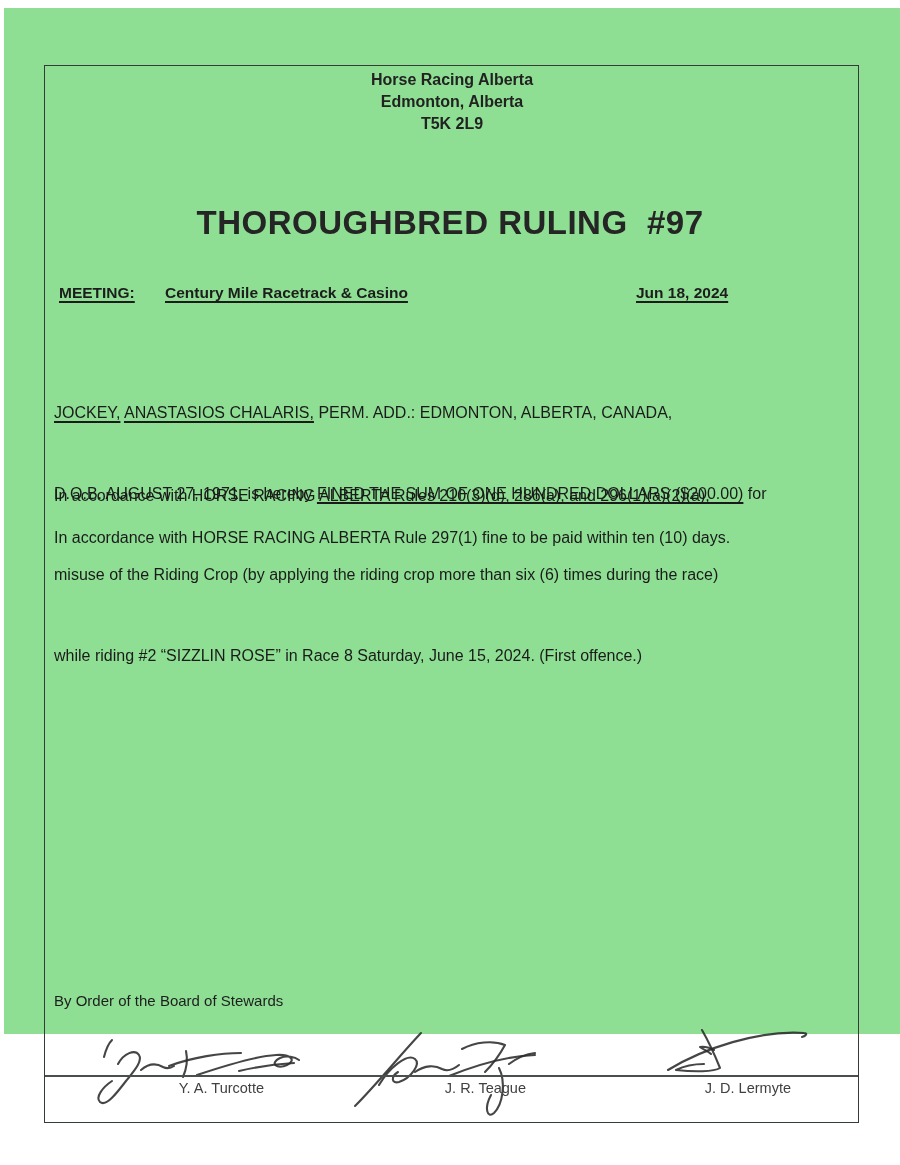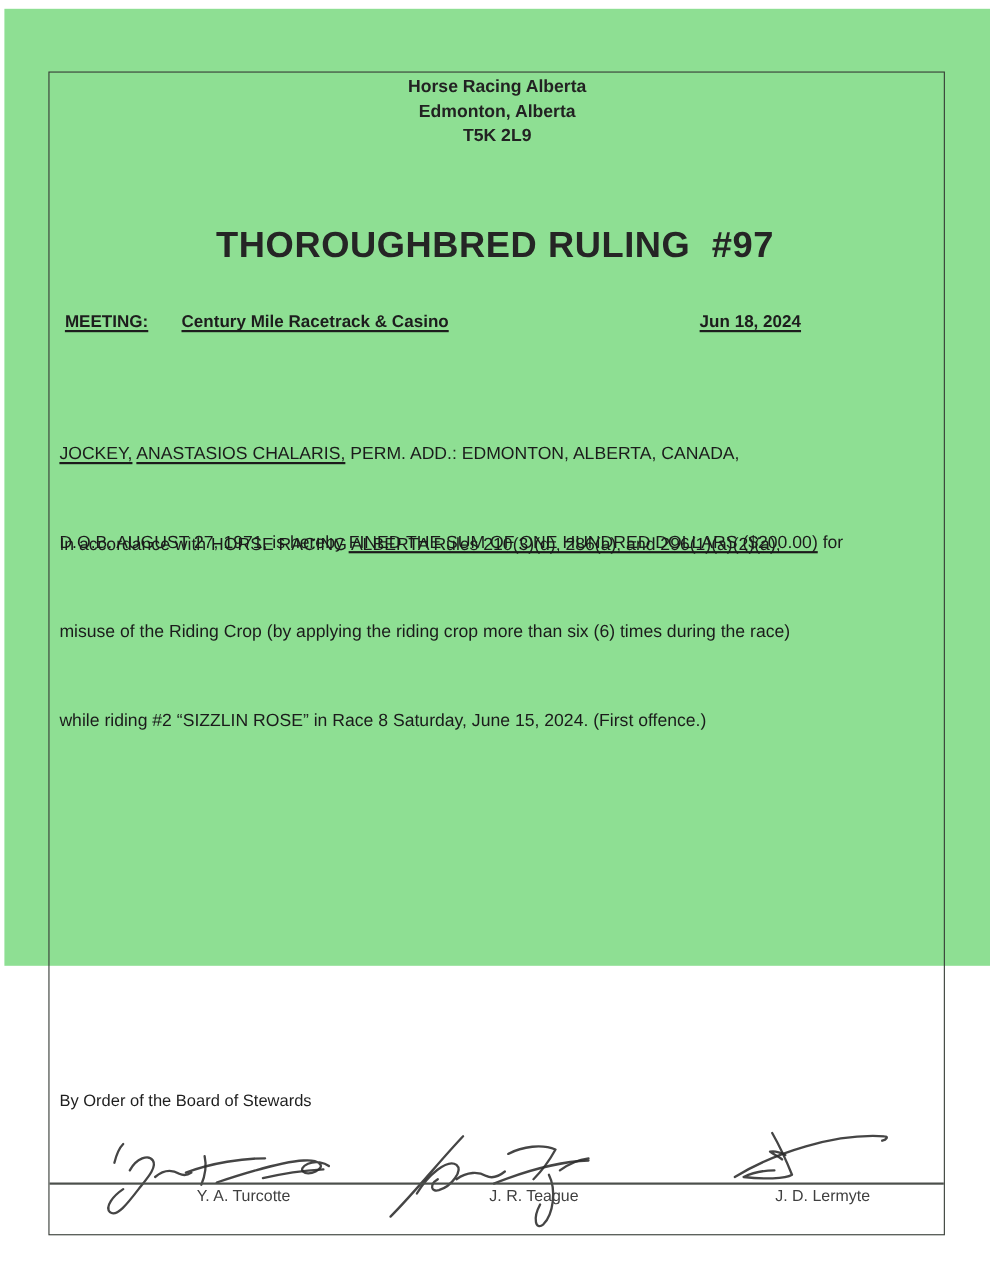--- a/index.html
+++ b/index.html
@@ -5,21 +5,21 @@
   html,body{margin:0;padding:0;}
   body{
     width:900px;height:1165px;
     background:#ffffff;
     font-family:"Liberation Sans", sans-serif;
     color:#1c1c1c;
     position:relative;
     overflow:hidden;
   }
   .paper{
-    position:absolute;left:4px;top:8px;width:896px;height:870px;
+    position:absolute;left:4px;top:8px;width:896px;height:1026px;
     background:#8edf93;
   }
   .frame{
     position:absolute;left:40px;top:57px;width:815px;height:1058px;
     border:1.6px solid #353b35;
     box-sizing:border-box;
   }
   .abs{position:absolute;}
   .u{text-decoration:underline;text-underline-offset:3px;text-decoration-thickness:1.5px;}
   .header-block{
@@ -82,20 +82,21 @@
   <div class="abs meeting-row meeting-date u">Jun 18, 2024</div>
 
   <div class="abs body-text p1">
     <div><span class="u">JOCKEY,</span><span> </span><span class="u">ANASTASIOS CHALARIS,</span><span> PERM. ADD.: EDMONTON, ALBERTA, CANADA,</span></div>
     <div><span>D.O.B. AUGUST 27, 1971, is hereby </span><span class="u">FINED THE SUM OF ONE HUNDRED DOLLARS ($200.00)</span><span> for</span></div>
     <div>misuse of the Riding Crop (by applying the riding crop more than six (6) times during the race)</div>
     <div>while riding #2 “SIZZLIN ROSE” in Race 8 Saturday, June 15, 2024. (First offence.)</div>
   </div>
 
   <div class="abs body-text p2">In accordance with HORSE RACING ALBERTA Rules 210(3)(d), 286(a), and 296(1)(a)(2)(a),</div>
+  <div class="abs body-text p3">In accordance with HORSE RACING ALBERTA Rule 297(1) fine to be paid within ten (10) days.</div>
 
   <div class="abs by-order">By Order of the Board of Stewards</div>
 
   <svg class="sig-svg" style="left:85px;top:1022px;" width="218" height="82" viewBox="0 0 218 82">
     <path d="M15,27 C17,19 20,13 23,10"></path>
     <path d="M29,34 C35,23 46,19 50,25 C54,31 45,41 37,51 C27,64 17,77 11,72 C6,67 14,57 23,51"></path>
     <path d="M52,40 C59,34 67,33 74,37 C78,39 82,38 85,36"></path>
     <path d="M97,21 C99,30 97,40 94,47"></path>
     <path d="M80,36 C104,27 132,23 152,23"></path>
     <path d="M108,45 C138,35 168,26 187,25 C201,24 208,30 198,35 C188,40 180,33 191,28 C198,25 206,27 210,30"></path>

